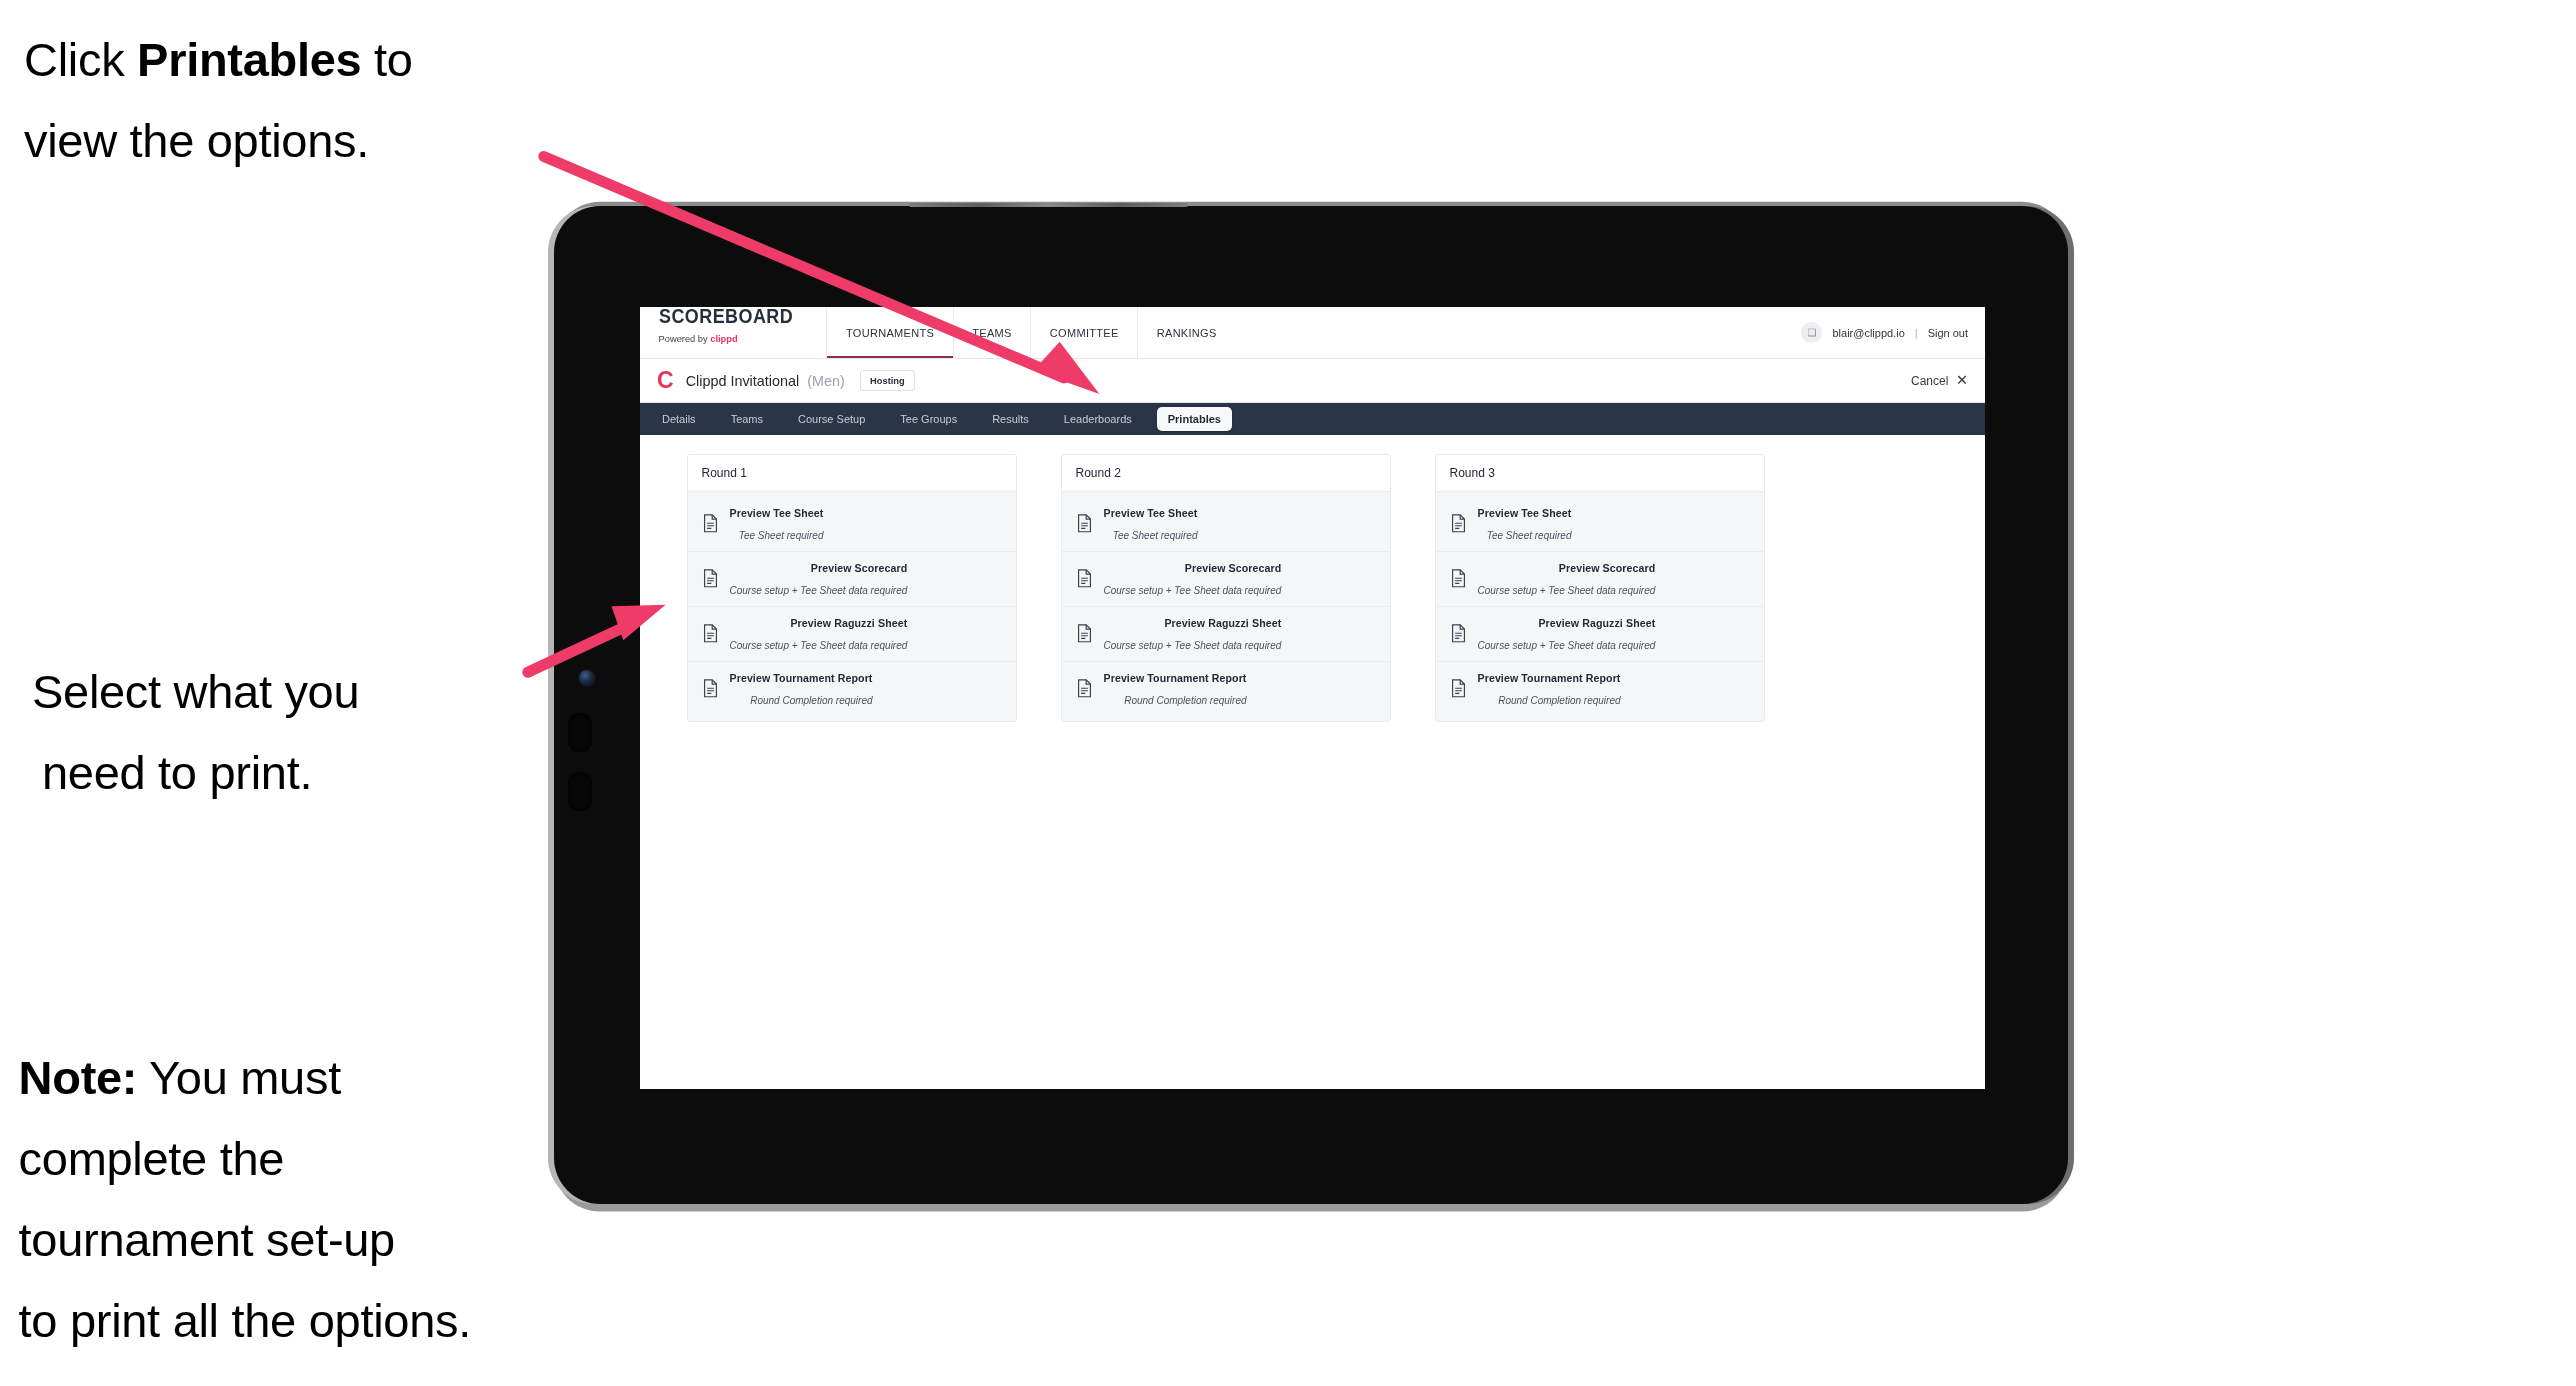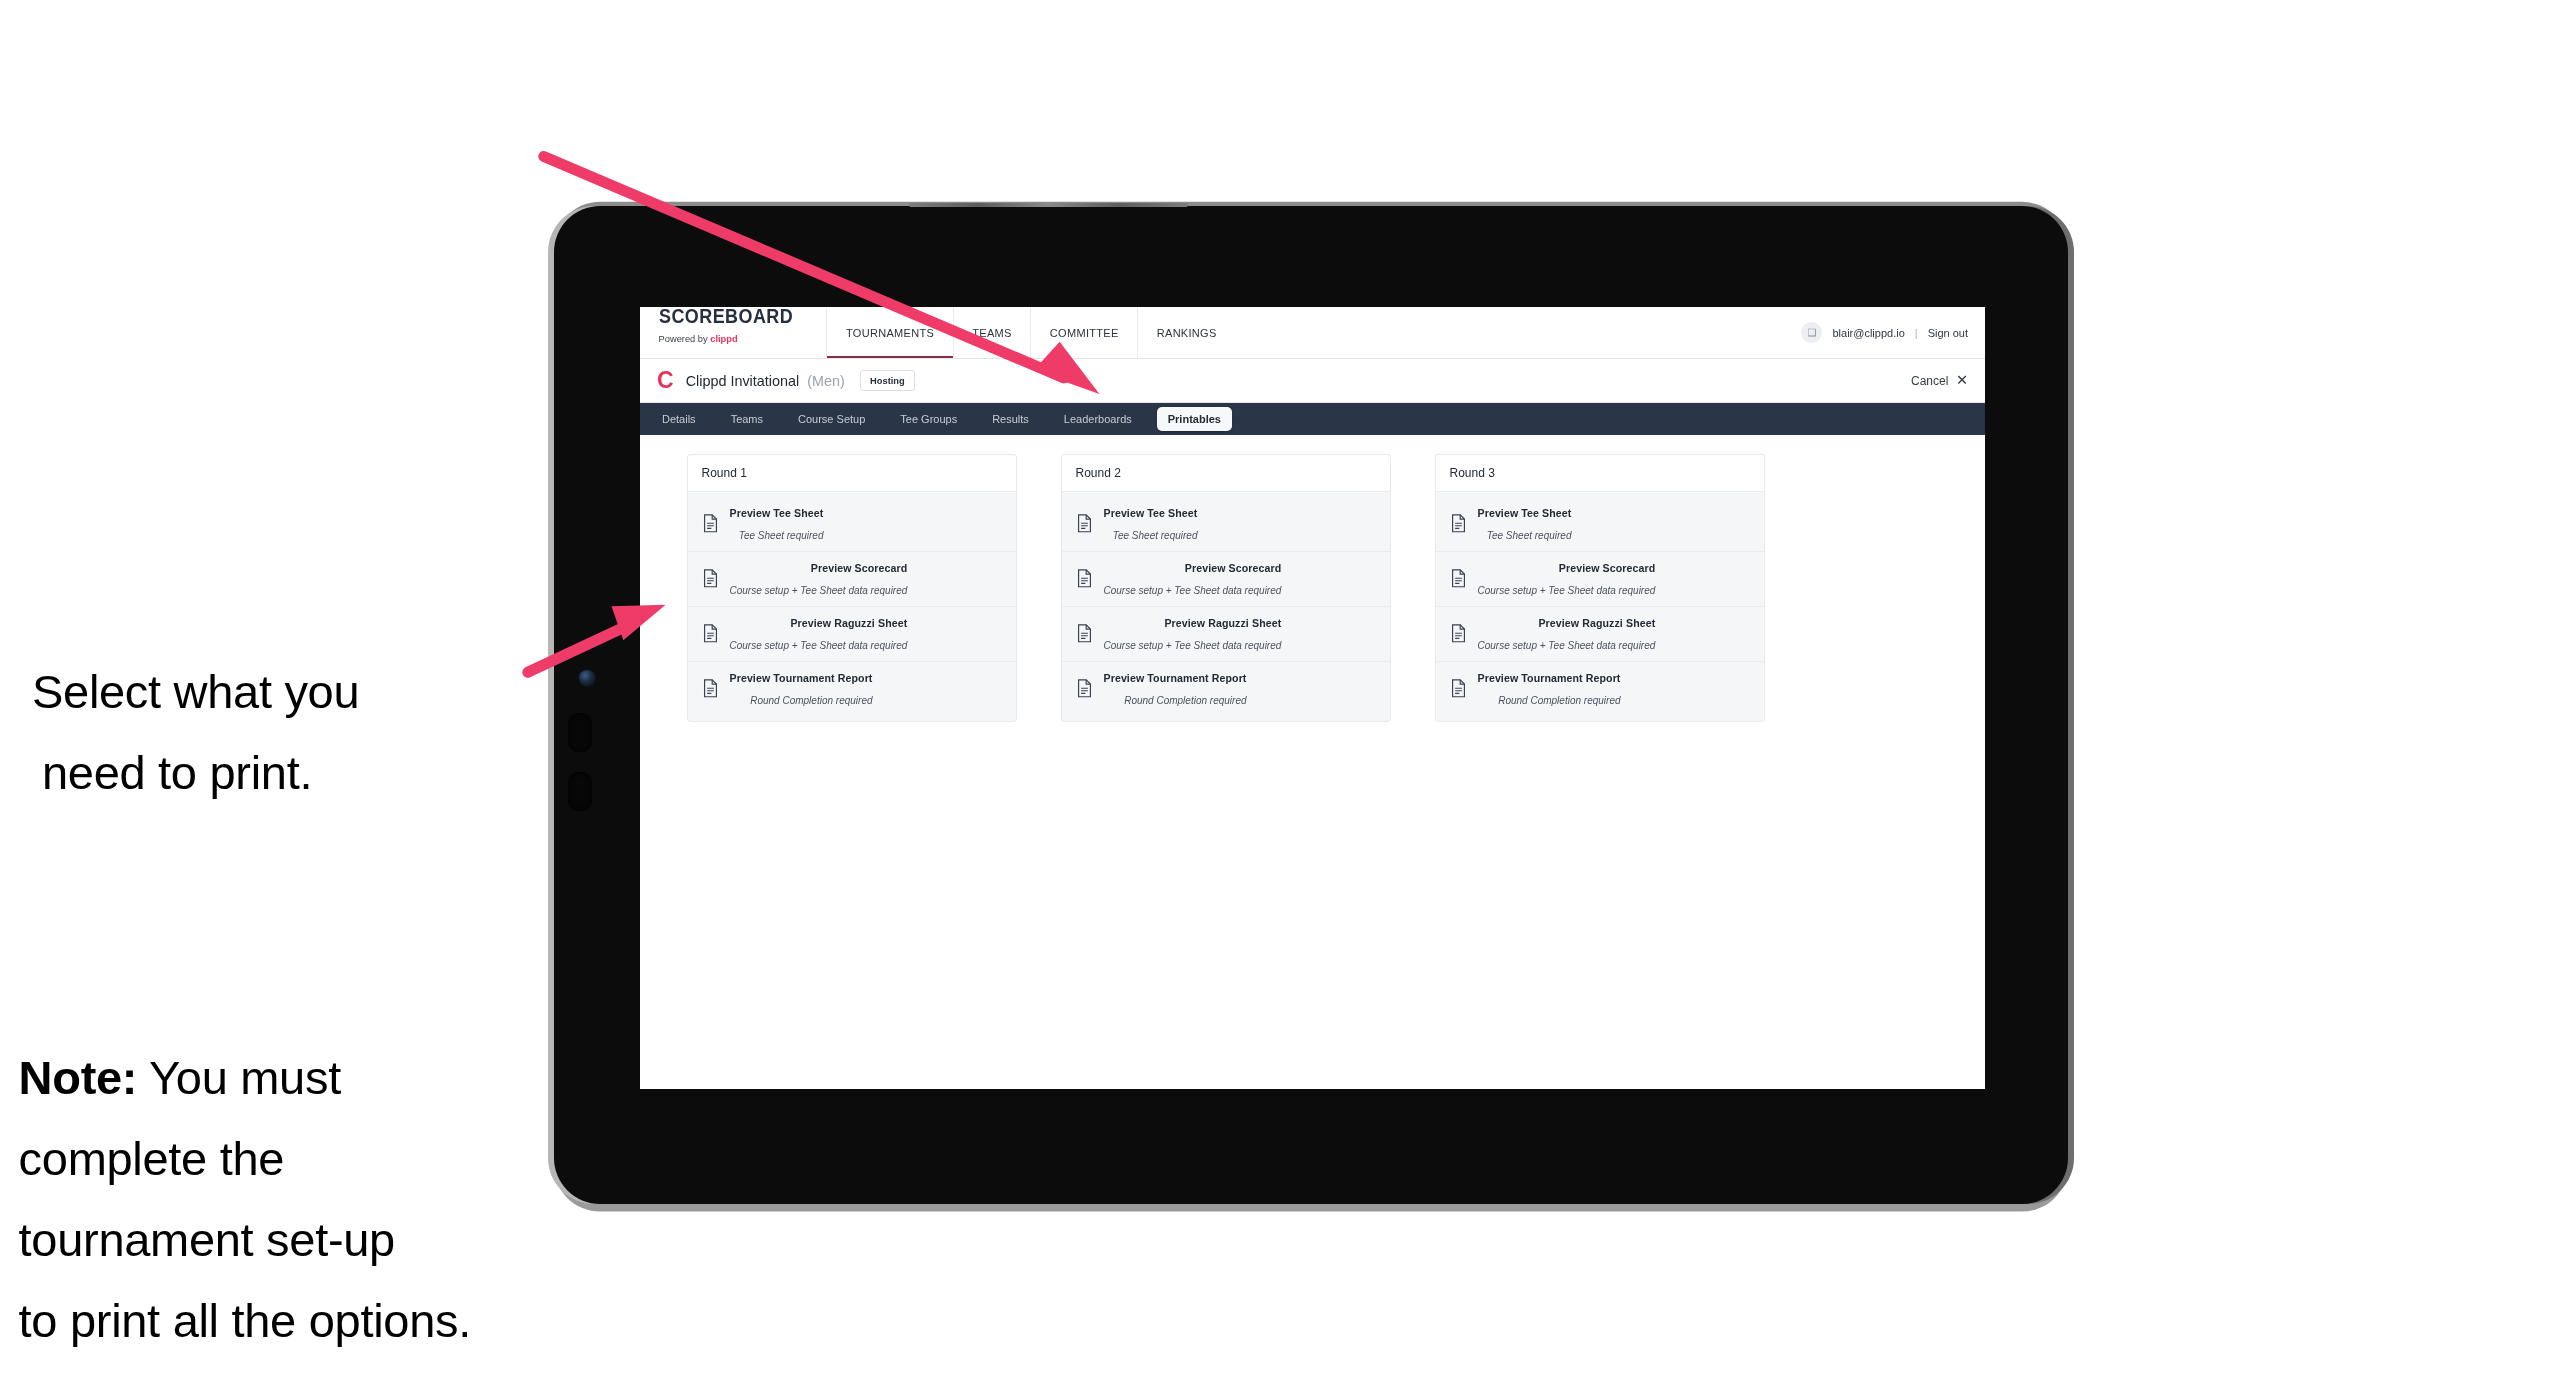--- a/index.html
+++ b/index.html
@@ -175,20 +175,24 @@
   .p-icon { width: 17px; height: 18.6px; flex: 0 0 17px; }
   .p-texts { display:flex; flex-direction:column; gap:11px;text-align:right; }
   .p-title { font-size: 10.6px; font-weight: 700; color:#222a35; letter-spacing:0.1px; }
   .p-sub { font-size: 10px; font-style: italic; color:#4a515c; }
 </style>
 </head>
 <body>
 
 <div id="stage">
 
+  <div class="anno" id="anno-click">
+    <span>Click </span><b>Printables</b><span> to</span><br>
+    <span>view the options.</span>
+  </div>
 
   <div class="anno" id="anno-select">
     <span>Select what you</span><br>
     <span class="ln2">need to print.</span>
   </div>
 
   <div class="anno" id="anno-note">
     <b>Note:</b><span> You must</span><br>
     <span>complete the</span><br>
     <span>tournament set-up</span><br>

